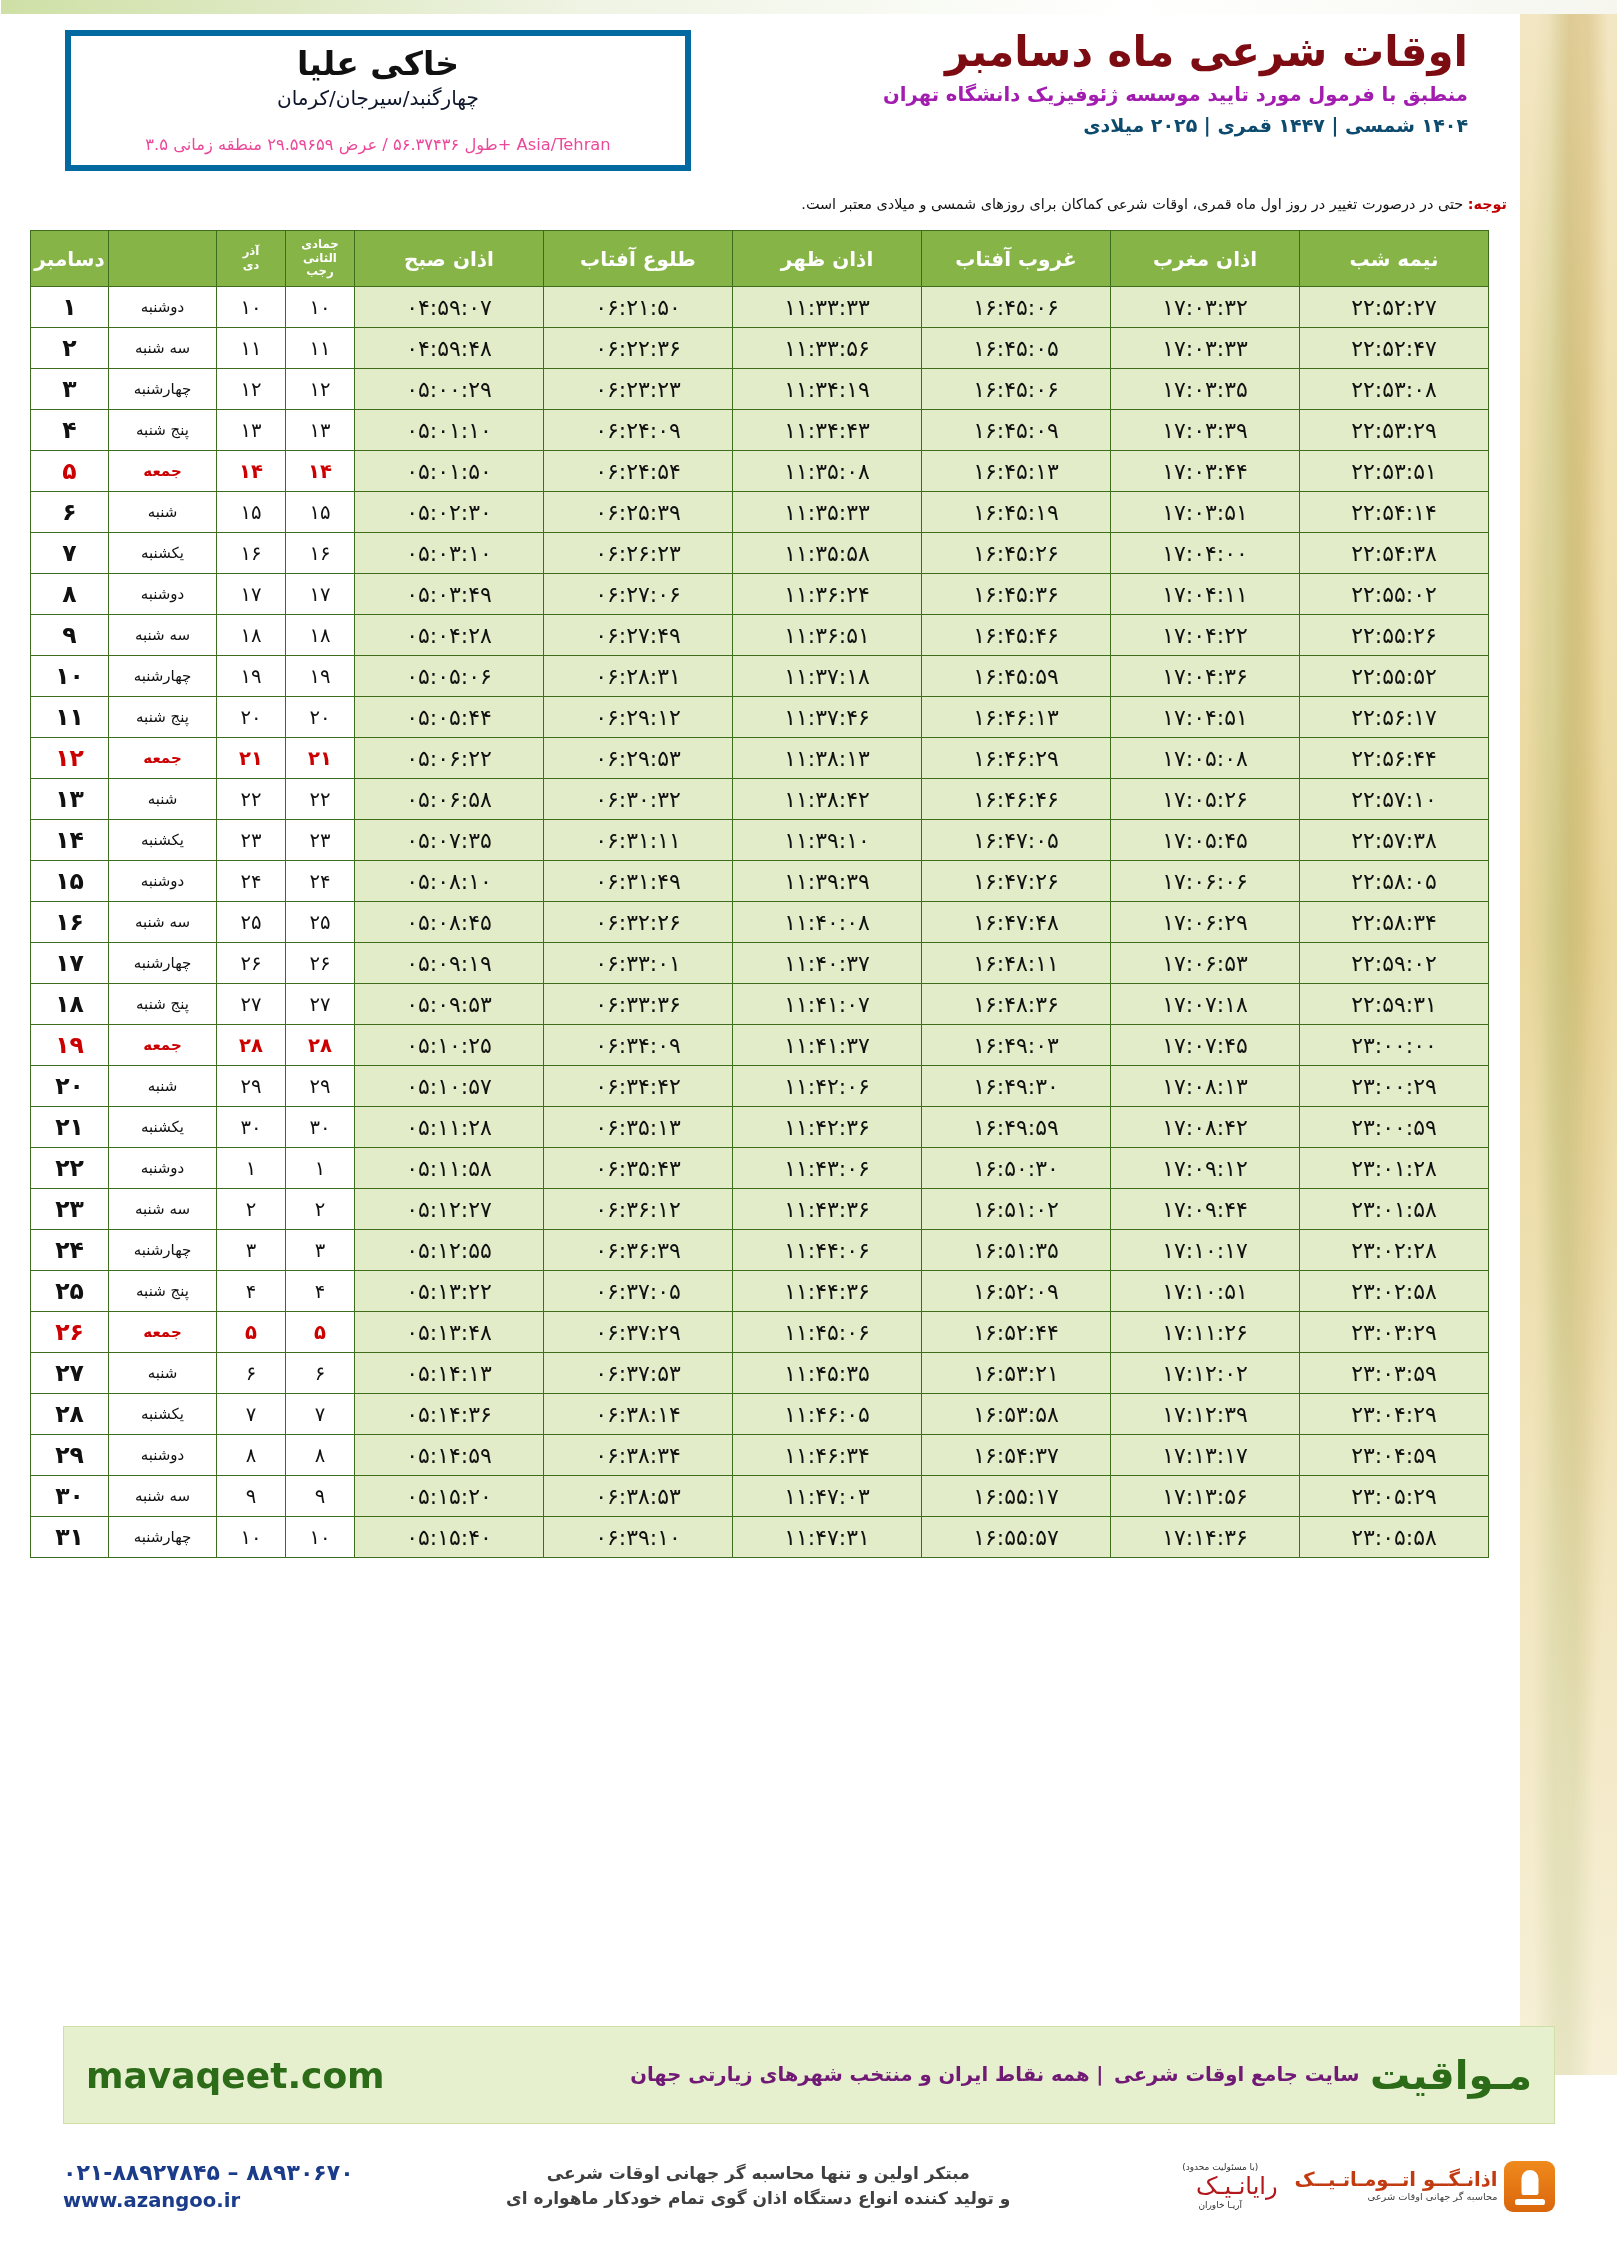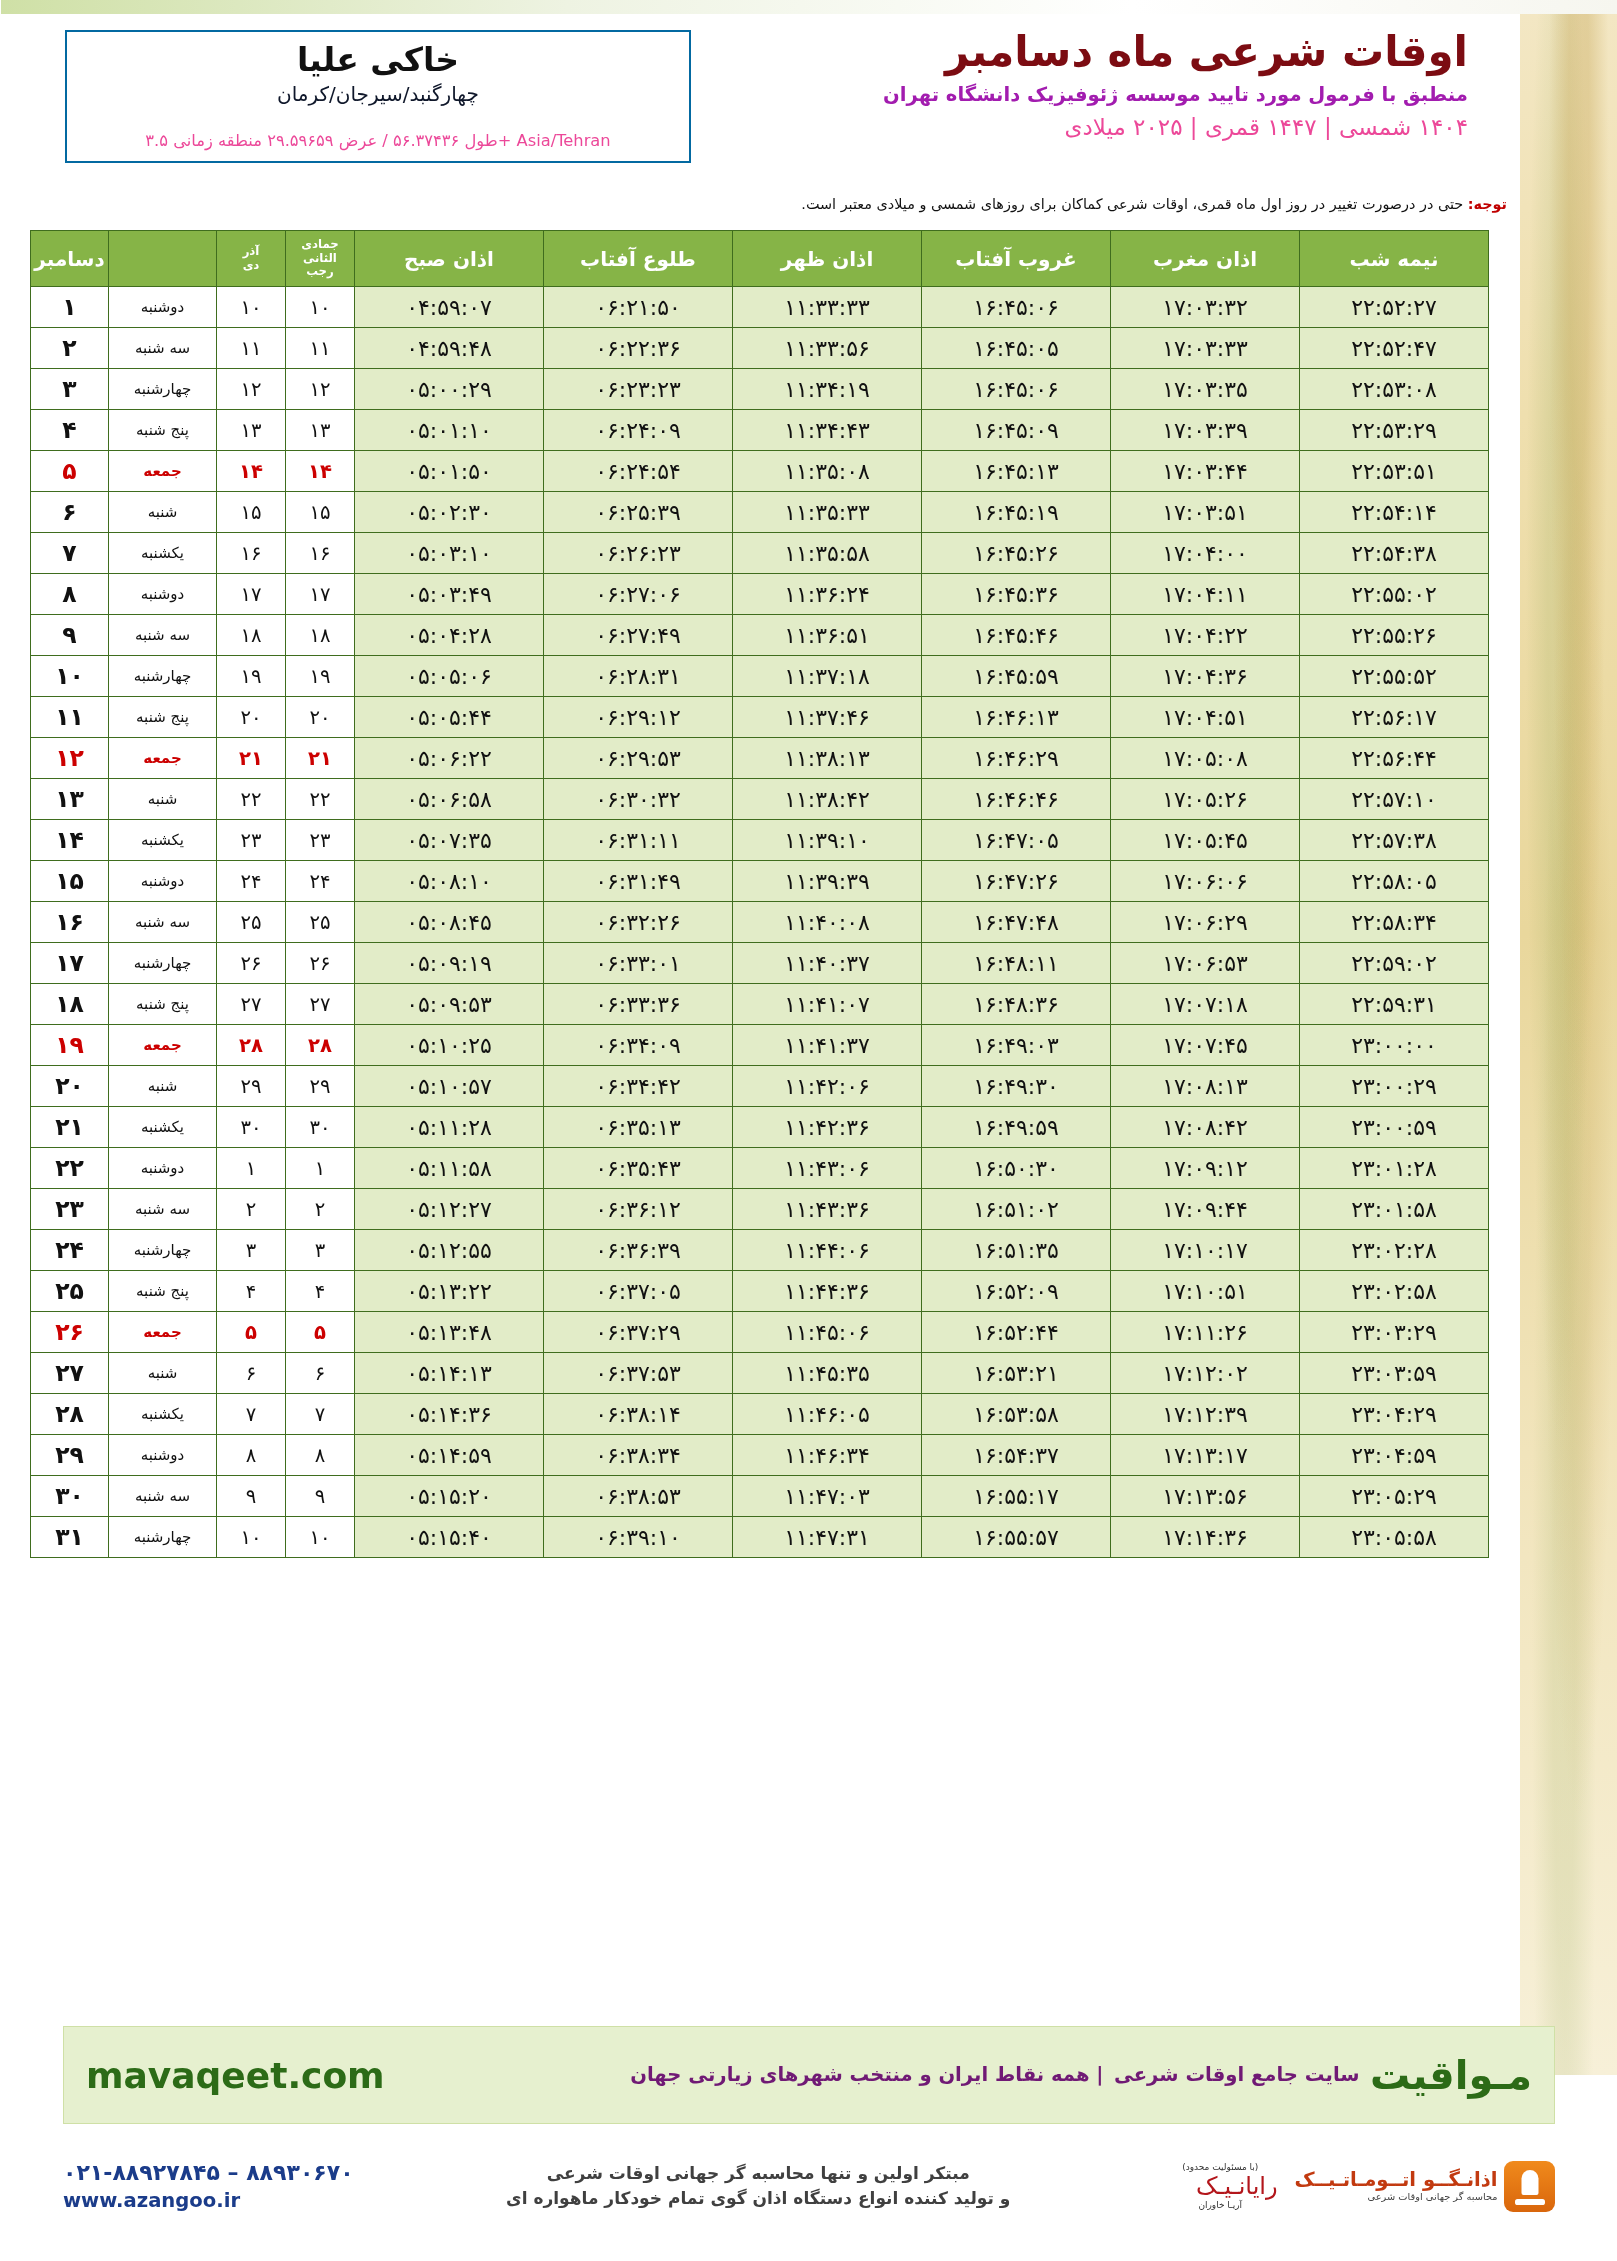--- a/index.html
+++ b/index.html
@@ -62,29 +62,29 @@
     letter-spacing: -0.7px;
   }
   .sub-title {
     margin-top: 9px;
     font-size: 19.6px;
     font-weight: bold;
     color: #a21caf;
   }
   .date-line {
     margin-top: 7.8px;
-    font-size: 23px;
-    font-weight: normal;
-    color: #ec4899;
+    font-size: 19px;
+    font-weight: bold;
+    color: #0c4a6e;
   }
   .loc-box {
     position: absolute;
     top: 0; left: 0;
     width: 626px;
-    border: 2px solid #0369a1;
+    border: 6px solid #0369a1;
     background: #ffffff;
     text-align: center;
     padding: 10.4px 6.5px 11.7px 6.5px;
     box-sizing: border-box;
   }
   .loc-name { font-size: 33px; font-weight: bold; color: #111; line-height: 1.1; }
   .loc-sub  { font-size: 20px; color: #0f172a; margin-top: 3px; }
   .loc-coord{ font-size: 16.3px; color: #ec4899; margin-top: 25px; direction: ltr; }
   .note {
     position: absolute;

